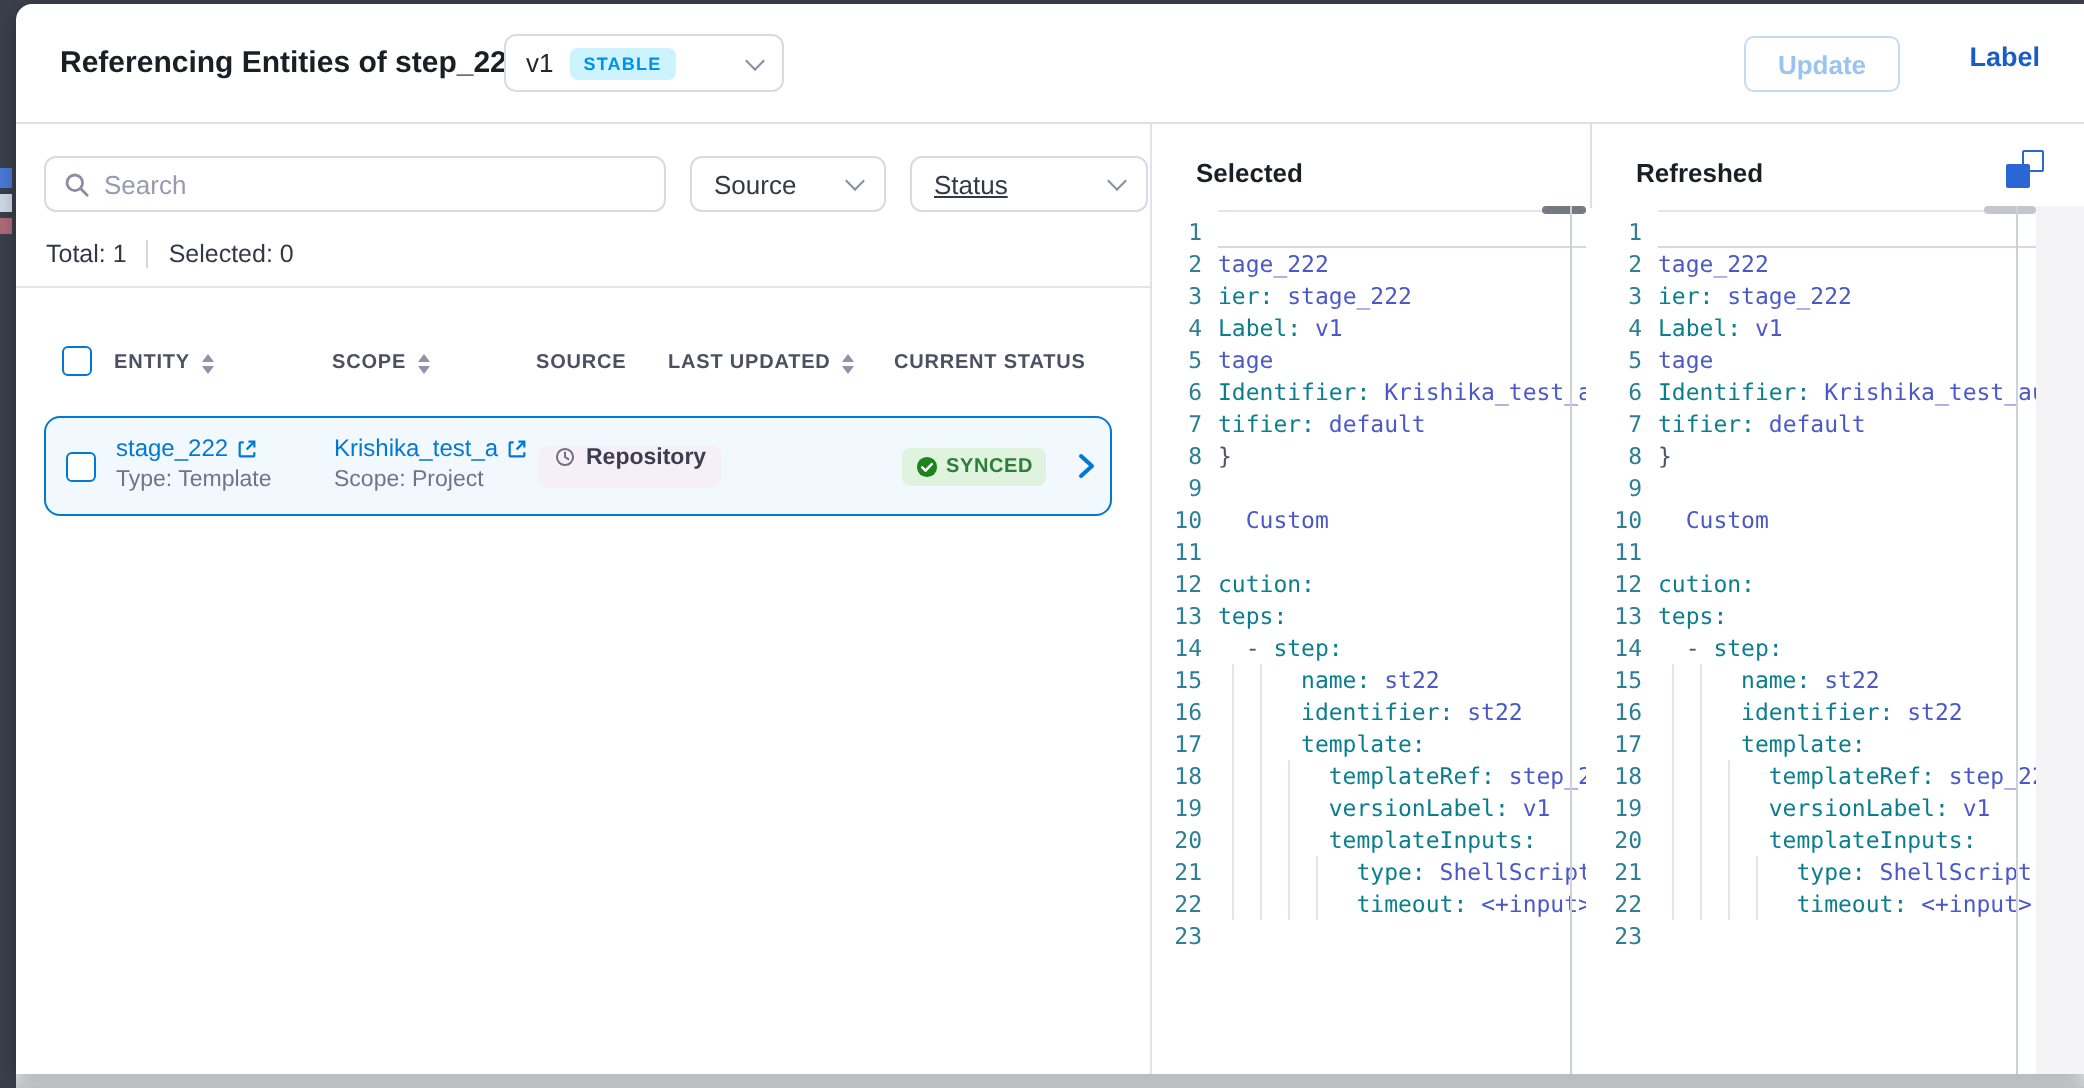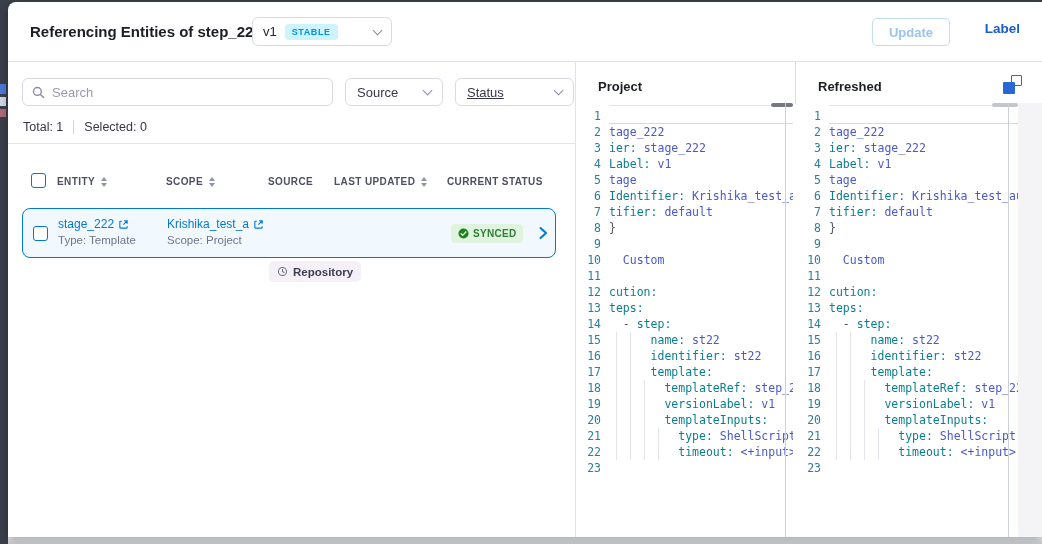--- a/index.html
+++ b/index.html
@@ -75,21 +75,21 @@
   .row-check { position:absolute; left:10px; top:17px; }
   .cell { position:absolute; top:8px; }
   .cell.entity { left:35px; } .cell.scope { left:144px; } .cell.updated { left:310px; }
   .link { display:flex; align-items:center; gap:4px; color:#0278d5; font-size:12px; cursor:pointer; }
   .link .txt { white-space:nowrap; }
   .cell.scope .txt { max-width:82px; overflow:hidden; display:inline-block; }
   .sub { margin-top:3px; font-size:11.5px; color:#70738c; white-space:nowrap; }
   .cell.updated .link { font-size:11px; }
   .cell.updated .sub { font-size:11.5px; }
   .pill { position:absolute; left:246px; top:14px; height:21px; background:#f5f0f8; border-radius:5px;
-    display:flex; align-items:center; gap:5px; padding:0 8px; font-size:11.5px; color:#3c3e4f; font-weight:600;margin-top:38px;}
+    display:flex; gap:5px; padding:0 8px; font-size:11.5px; color:#3c3e4f; font-weight:600;}
   .status-badge { position:absolute; left:428px; top:15px; height:19px; background:#dff3df;
     border-radius:4px; display:flex; align-items:center; gap:4px; padding:0 7px;
     font-size:10px; font-weight:bold; color:#2e7d38; letter-spacing:.3px; }
   .row-chevron { position:absolute; left:512px; top:16px; width:16px; height:16px; }
 
   
   .rs-border { position:absolute; left:567px; top:59px; bottom:0; width:1px; background:#e2e3ea; }
   .hdr-sep { position:absolute; left:787px; top:59px; height:43px; width:1px; background:#dddee6; }
   .pane-title { position:absolute; top:77px; font-size:13px; font-weight:bold; color:#1b1e25; }
   .pane-title.o { left:590px; } .pane-title.r { left:810px; }
@@ -235,21 +235,21 @@
       <span>SYNCED</span>
     </div>
 
     <svg class="row-chevron" viewBox="0 0 16 16">
       <path d="M5.5 3 L11 8 L5.5 13" fill="none" stroke="#0278d5" stroke-width="2" stroke-linecap="round" stroke-linejoin="round"></path>
     </svg>
   </div>
 
   <div class="rs-border"></div>
   <div class="hdr-sep"></div>
-  <div class="pane-title o">Project</div>
+  <div class="pane-title o">Selected</div>
   <div class="pane-title r">Refreshed</div>
   <div class="copy-icon">
     <span class="back"></span>
     <span class="front"></span>
   </div>
   <div class="overview-strip"></div>
 
   <div class="pane o" id="pane-original">
     <div class="hscroll">
         <div class="thumb"></div>

